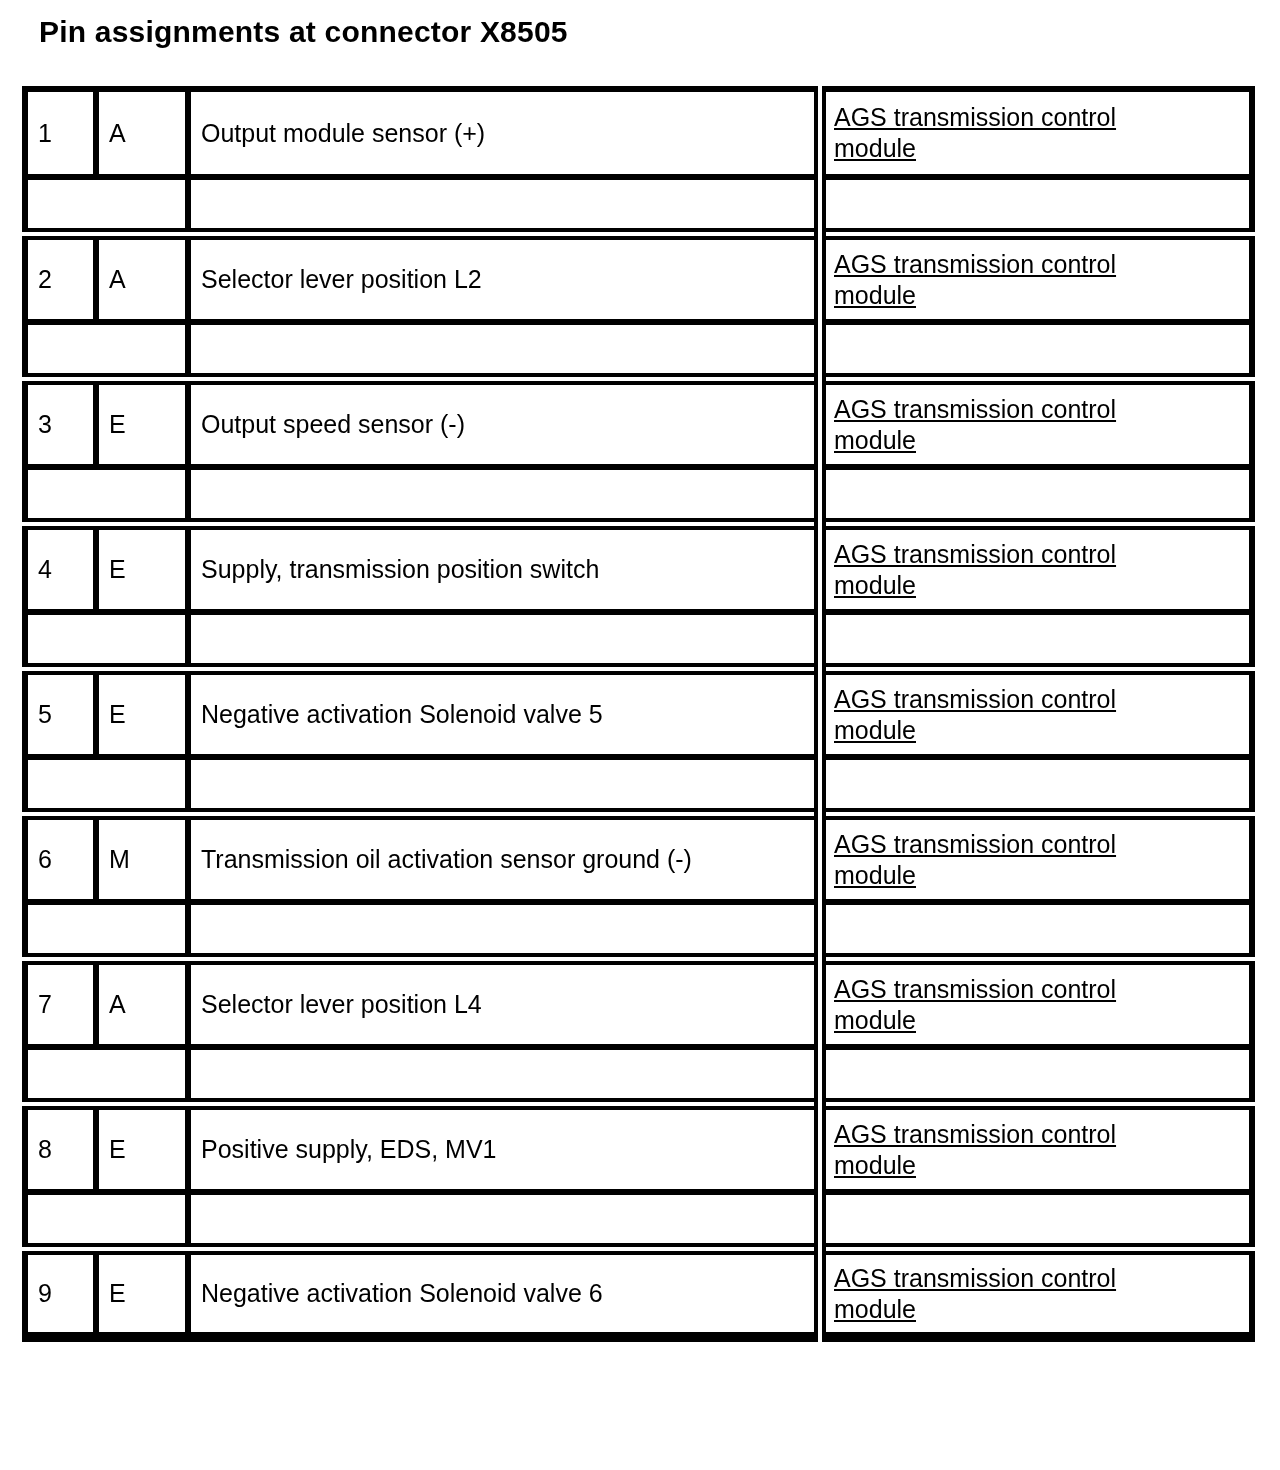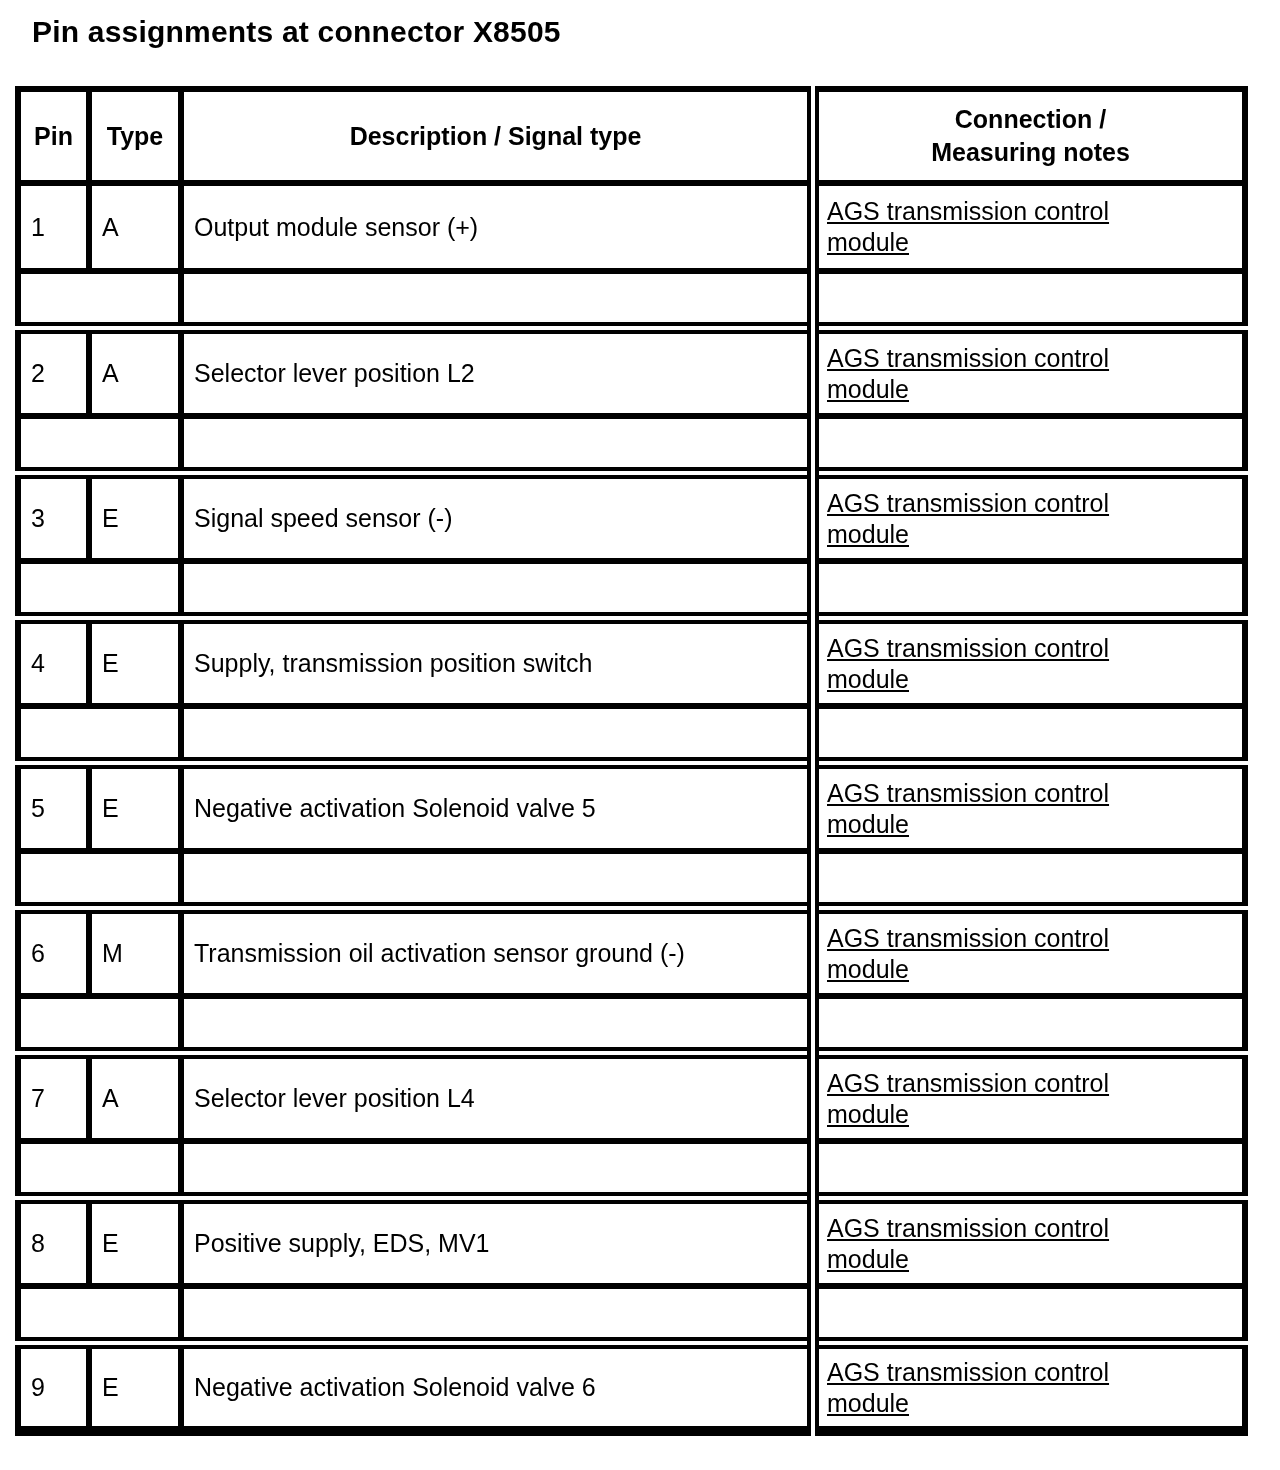--- a/index.html
+++ b/index.html
@@ -9,21 +9,21 @@
     background: #ffffff;
   }
   body {
     width: 1280px;
     height: 1470px;
     font-family: "Liberation Sans", "DejaVu Sans", sans-serif;
     color: #000000;
     overflow: hidden;
   }
   .page {
-    padding: 12px 18px 0 15px;
+    padding: 12px 18px 0 22px;
   }
   .title {
     font-size: 30px;
     line-height: 35px;
     font-weight: 700;
     margin: 2px 0 0 17px;
     letter-spacing: 0.2px;
   }
   table.pin-table {
     border-collapse: collapse;
@@ -78,27 +78,20 @@
 
   <table class="pin-table">
     <colgroup>
       <col class="col-pin">
         <col class="col-type">
         <col class="col-desc">
         <col class="col-conn">
     </colgroup>
 
     <tbody>
-        <tr class="header-row">
-      <th>Pin</th>
-      <th>Type</th>
-      <th>Description / Signal type</th>
-      <th class="dbl-left pre-wrap">Connection /
-Measuring notes</th>
-    </tr>
 
     <tr class="data-row">
       <td class="c-pin">1</td>
       <td class="c-type">A</td>
       <td class="c-desc">Output module sensor (+)</td>
       <td class="c-conn dbl-left pre-wrap">AGS transmission control
 module</td>
     </tr>
     <tr class="spacer-row">
       <td colspan="2"></td>
@@ -115,21 +108,21 @@
     </tr>
     <tr class="spacer-row">
       <td colspan="2"></td>
       <td></td>
       <td class="dbl-left"></td>
     </tr>
 
     <tr class="data-row after-spacer">
       <td class="c-pin">3</td>
       <td class="c-type">E</td>
-      <td class="c-desc">Signal speed sensor (-)</td>
+      <td class="c-desc">Output speed sensor (-)</td>
       <td class="c-conn dbl-left pre-wrap">AGS transmission control
 module</td>
     </tr>
     <tr class="spacer-row">
       <td colspan="2"></td>
       <td></td>
       <td class="dbl-left"></td>
     </tr>
 
     <tr class="data-row after-spacer">

